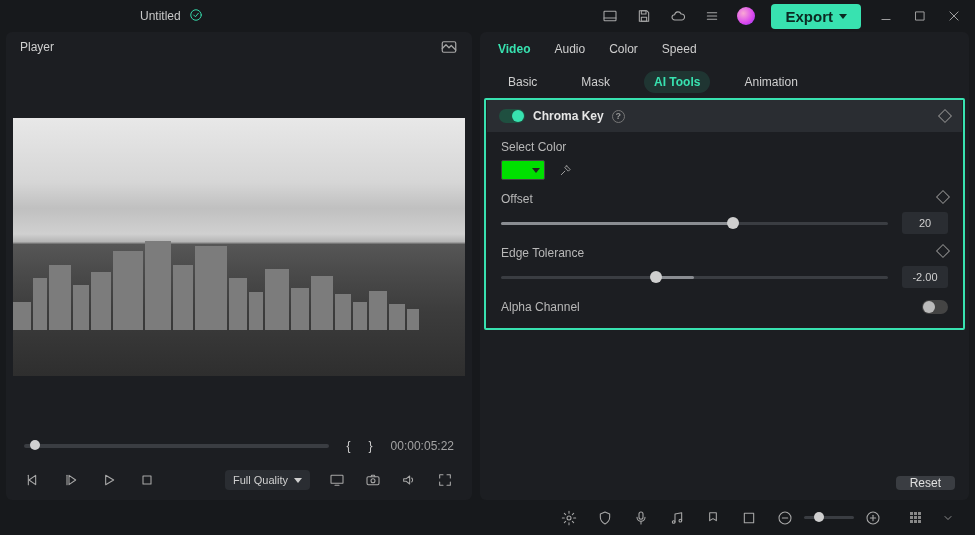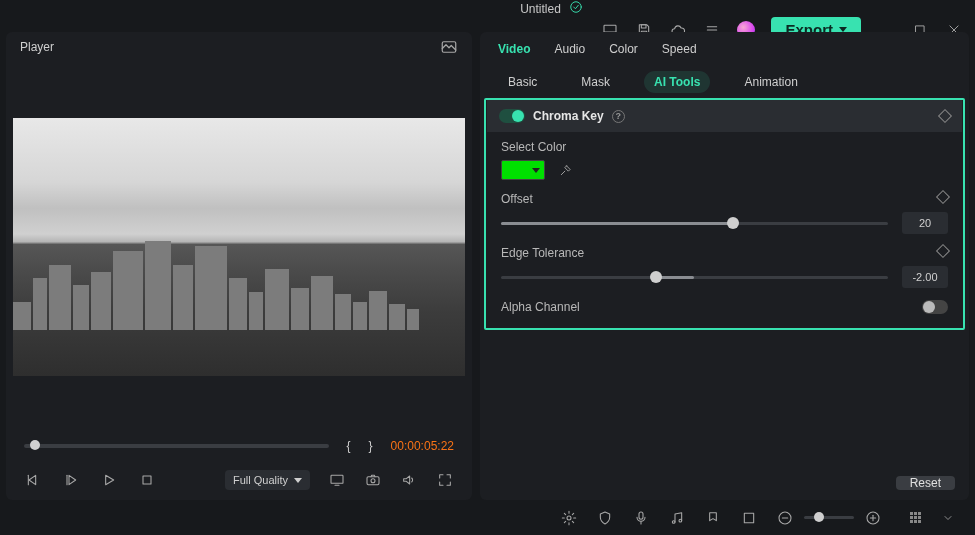--- a/index.html
+++ b/index.html
@@ -16,21 +16,20 @@
       height: 535px;
       overflow: hidden;
       font-size: 12px;
     }
     .topbar {
       height: 32px;
       display: flex;
       align-items: center;
       padding: 0 12px;
       background: #17191c;
-      flex-direction: column;
     }
     .topbar-left {
       display: flex;
       align-items: center;
       gap: 8px;
       margin-left: 128px;
     }
     .topbar-right {
       margin-left: auto;
       display: flex;
@@ -132,21 +131,21 @@
       top: -4px;
       left: 2%;
       width: 10px;
       height: 10px;
       border-radius: 50%;
       background: #d0d0d0;
     }
     .timecode {
       font-variant-numeric: tabular-nums;
       font-size: 12px;
-      color: #f97316;
+      color: #a3a3a3;
     }
     .player-controls {
       height: 40px;
       display: flex;
       align-items: center;
       padding: 0 18px;
       gap: 20px;
     }
     .pc-right {
       margin-left: auto;

